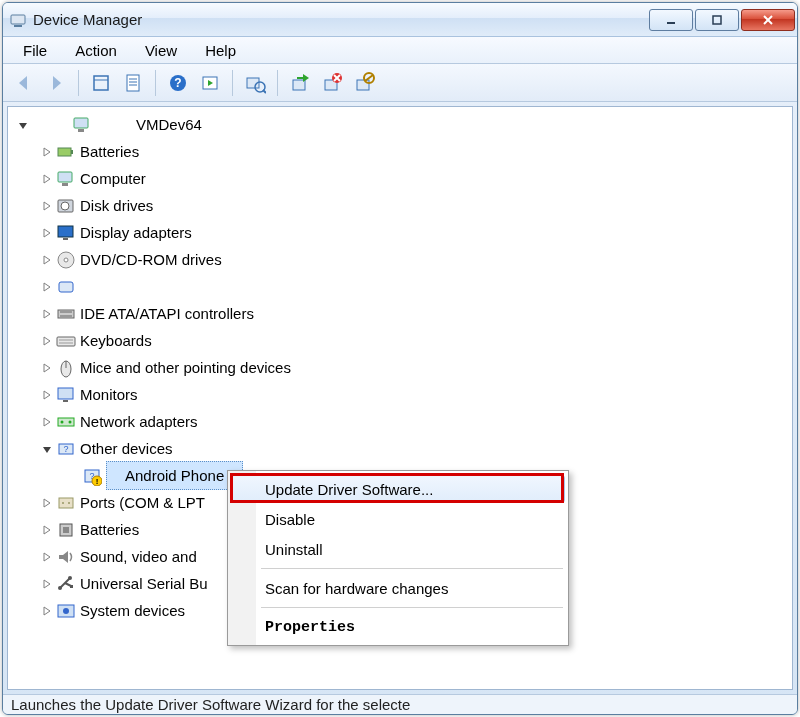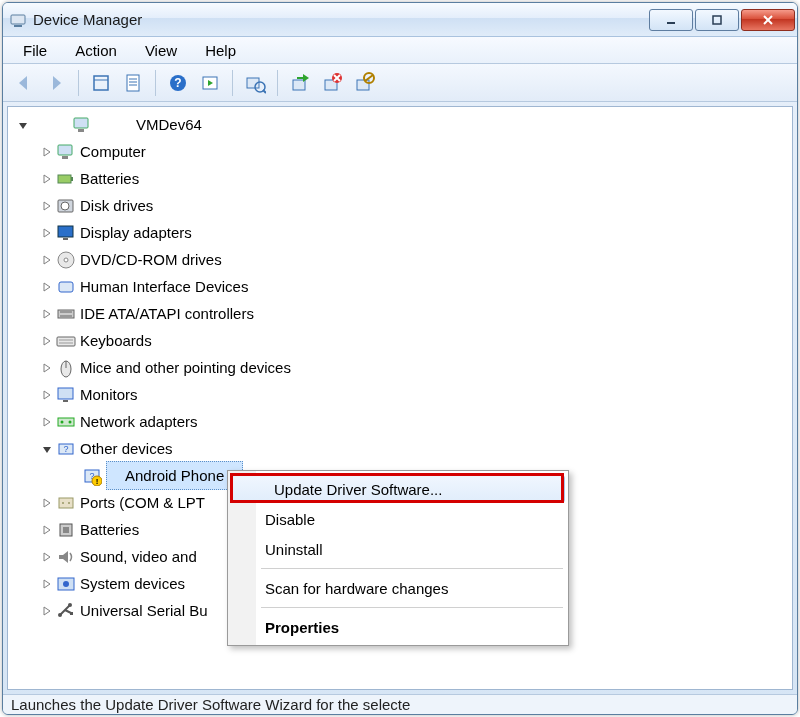--- a/index.html
+++ b/index.html
@@ -118,24 +118,24 @@
     padding:3px;
     font-size:15px;
   }
   .cm-item{
     height:30px;display:flex;align-items:center;
     padding-left:34px;cursor:default;
   }
   .cm-item.hover{
     background:linear-gradient(to bottom,#f0f6fe,#e0edfb);
     border:1px solid #aac9ea;border-radius:3px;
-    padding-left:42px;height:28px;margin:1px 0;
+    padding-left:33px;height:28px;margin:1px 0;
   }
   .cm-sep{height:1px;background:#d0d0d0;margin:4px 2px 4px 30px;}
-  .cm-item.bold{font-weight:bold;}
+  .cm-item.bold{font-weight:bold;font-family:Liberation Mono, monospace;}
   .cm-highlight{
     position:absolute;
     border:3px solid #d40000;
     pointer-events:none;
   }
   
   .statusbar{
     height:20px;
     border-top:1px solid #b6c9df;
     background:#eef4fb;
@@ -274,48 +274,48 @@
           <span class="node-label">VMDev64</span>
         </div>
         <div class="node lvl1">
           <span class="expander">
             <svg width="10" height="10">
               <polygon points="2,1 8,5 2,9" fill="none" stroke="#808080" stroke-width="1"></polygon>
             </svg>
           </span>
           <span class="node-icon">
             <svg viewBox="0 0 20 20">
+              <rect x="2" y="6" width="13" height="8" fill="#9c6" stroke="#585"></rect>
+              <rect x="15" y="8" width="2" height="4" fill="#585"></rect>
+            </svg>
+          </span>
+          <span class="node-label">Batteries</span>
+        </div>
+        <div class="node lvl1">
+          <span class="expander">
+            <svg width="10" height="10">
+              <polygon points="2,1 8,5 2,9" fill="none" stroke="#808080" stroke-width="1"></polygon>
+            </svg>
+          </span>
+          <span class="node-icon">
+            <svg viewBox="0 0 20 20">
               <rect x="2" y="3" width="14" height="10" rx="1" fill="#cfe0f4" stroke="#4a6"></rect>
               <rect x="6" y="14" width="6" height="3" fill="#888"></rect>
             </svg>
           </span>
           <span class="node-label">Computer</span>
         </div>
         <div class="node lvl1">
           <span class="expander">
             <svg width="10" height="10">
               <polygon points="2,1 8,5 2,9" fill="none" stroke="#808080" stroke-width="1"></polygon>
             </svg>
           </span>
           <span class="node-icon">
             <svg viewBox="0 0 20 20">
-              <rect x="2" y="6" width="13" height="8" fill="#9c6" stroke="#585"></rect>
-              <rect x="15" y="8" width="2" height="4" fill="#585"></rect>
-            </svg>
-          </span>
-          <span class="node-label">Batteries</span>
-        </div>
-        <div class="node lvl1">
-          <span class="expander">
-            <svg width="10" height="10">
-              <polygon points="2,1 8,5 2,9" fill="none" stroke="#808080" stroke-width="1"></polygon>
-            </svg>
-          </span>
-          <span class="node-icon">
-            <svg viewBox="0 0 20 20">
               <rect x="2" y="4" width="15" height="12" rx="1" fill="#d0d6de" stroke="#666"></rect>
               <circle cx="9" cy="10" r="4" fill="#fff" stroke="#666"></circle>
             </svg>
           </span>
           <span class="node-label">Disk drives</span>
         </div>
         <div class="node lvl1">
           <span class="expander">
             <svg width="10" height="10">
               <polygon points="2,1 8,5 2,9" fill="none" stroke="#808080" stroke-width="1"></polygon>
@@ -347,21 +347,20 @@
           <span class="expander">
             <svg width="10" height="10">
               <polygon points="2,1 8,5 2,9" fill="none" stroke="#808080" stroke-width="1"></polygon>
             </svg>
           </span>
           <span class="node-icon">
             <svg viewBox="0 0 20 20">
               <rect x="3" y="5" width="14" height="10" rx="2" fill="#dce8f6" stroke="#36c"></rect>
             </svg>
           </span>
-          <span class="node-label">Human Interface Devices</span>
         </div>
         <div class="node lvl1">
           <span class="expander">
             <svg width="10" height="10">
               <polygon points="2,1 8,5 2,9" fill="none" stroke="#808080" stroke-width="1"></polygon>
             </svg>
           </span>
           <span class="node-icon">
             <svg viewBox="0 0 20 20">
               <rect x="2" y="6" width="16" height="8" fill="#ccc" stroke="#666"></rect>
@@ -490,51 +489,51 @@
               <polygon points="2,1 8,5 2,9" fill="none" stroke="#808080" stroke-width="1"></polygon>
             </svg>
           </span>
           <span class="node-icon">
             <svg viewBox="0 0 20 20">
               <polygon points="3,8 7,8 12,4 12,16 7,12 3,12" fill="#888"></polygon>
               <path d="M14 6 Q17 10 14 14" fill="none" stroke="#888" stroke-width="1.5"></path>
             </svg>
           </span>
           <span class="node-label">Sound, video and</span>
-        </div>
-        <div class="node lvl1">
-          <span class="expander">
-            <svg width="10" height="10">
-              <polygon points="2,1 8,5 2,9" fill="none" stroke="#808080" stroke-width="1"></polygon>
-            </svg>
-          </span>
-          <span class="node-icon">
-            <svg viewBox="0 0 20 20">
-              <rect x="2" y="4" width="16" height="12" fill="#cfe0f4" stroke="#36c"></rect>
-              <circle cx="10" cy="10" r="3" fill="#36c"></circle>
-            </svg>
-          </span>
-          <span class="node-label">System devices</span>
         </div>
         <div class="node lvl1">
           <span class="expander">
             <svg width="10" height="10">
               <polygon points="2,1 8,5 2,9" fill="none" stroke="#808080" stroke-width="1"></polygon>
             </svg>
           </span>
           <span class="node-icon">
             <svg viewBox="0 0 20 20">
               <circle cx="4" cy="14" r="2" fill="#555"></circle>
               <line x1="4" y1="14" x2="14" y2="4" stroke="#555" stroke-width="2"></line>
               <circle cx="14" cy="4" r="2" fill="#555"></circle>
               <line x1="9" y1="9" x2="15" y2="12" stroke="#555" stroke-width="2"></line>
               <rect x="14" y="11" width="3" height="3" fill="#555"></rect>
             </svg>
           </span>
           <span class="node-label">Universal Serial Bu</span>
+        </div>
+        <div class="node lvl1">
+          <span class="expander">
+            <svg width="10" height="10">
+              <polygon points="2,1 8,5 2,9" fill="none" stroke="#808080" stroke-width="1"></polygon>
+            </svg>
+          </span>
+          <span class="node-icon">
+            <svg viewBox="0 0 20 20">
+              <rect x="2" y="4" width="16" height="12" fill="#cfe0f4" stroke="#36c"></rect>
+              <circle cx="10" cy="10" r="3" fill="#36c"></circle>
+            </svg>
+          </span>
+          <span class="node-label">System devices</span>
         </div>
       </div>
 
     <div class="context-menu" id="ctxmenu">
         <div class="cm-item hover">Update Driver Software...</div>
         <div class="cm-item">Disable</div>
         <div class="cm-item">Uninstall</div>
         <div class="cm-sep"></div>
         <div class="cm-item">Scan for hardware changes</div>
         <div class="cm-sep"></div>

